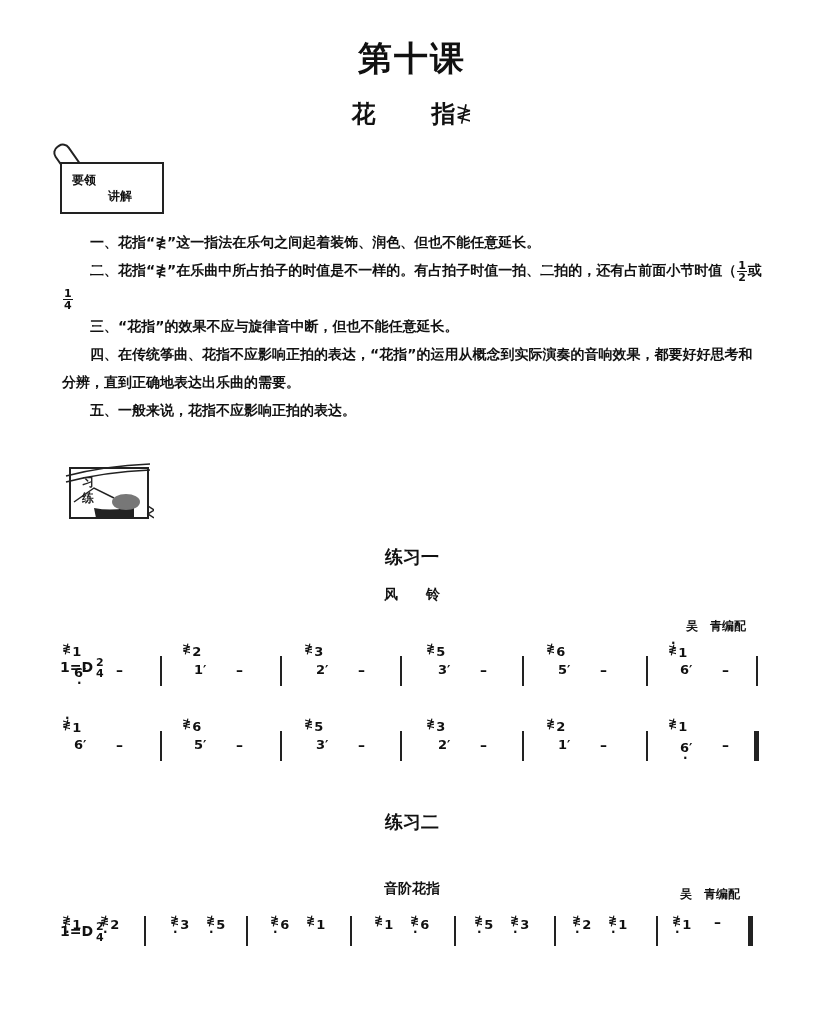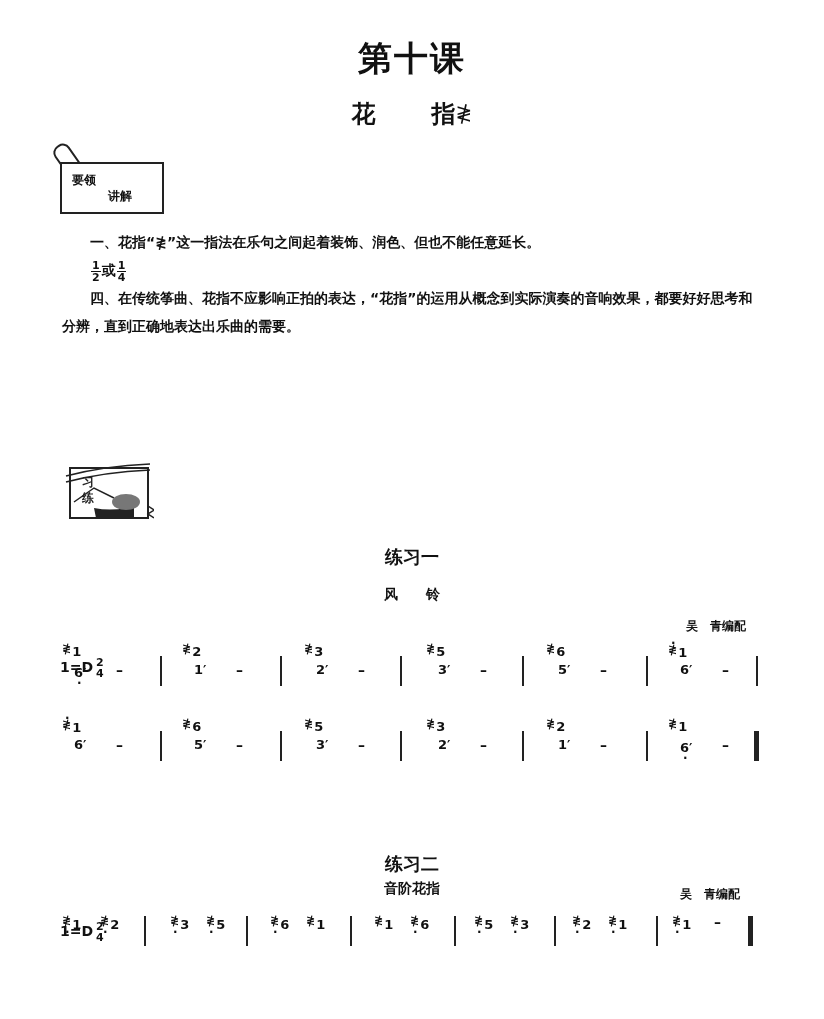--- a/index.html
+++ b/index.html
@@ -76,23 +76,25 @@
 
 <div class="abs clip"></div>
 <div class="abs key-card">
   <span class="l1">要领</span>
   <span class="l2">讲解</span>
 </div>
 
 <div class="abs paragraphs">
   <p class="para first">一、花指“≹”这一指法在乐句之间起着装饰、润色、但也不能任意延长。</p>
   <p class="para">
-    <span class="frac"><span class="num">1</span><span>2</span></span><span>或</span><span class="frac"><span class="num">1</span><span>4</span></span>
+    <span>二、花指“≹”在乐曲中所占拍子的时值是不一样的。有占拍子时值一拍、二拍的，还有占前面小节时值（</span><span class="frac"><span class="num">1</span><span>2</span></span><span>或</span><span class="frac"><span class="num">1</span><span>4</span></span>
   </p>
+  <p class="para">三、“花指”的效果不应与旋律音中断，但也不能任意延长。</p>
   <p class="para">四、在传统筝曲、花指不应影响正拍的表达，“花指”的运用从概念到实际演奏的音响效果，都要好好思考和分辨，直到正确地表达出乐曲的需要。</p>
+  <p class="para">五、一般来说，花指不应影响正拍的表达。</p>
 </div>
 
 <div class="abs practice-icon">
   <svg width="90" height="60" viewBox="0 0 90 60">
     <rect x="6" y="6" width="78" height="50" fill="none" stroke="#222" stroke-width="2"></rect>
     <path d="M2 14 Q40 4 86 2" stroke="#222" stroke-width="1.5" fill="none"></path>
     <path d="M2 20 Q40 10 86 8" stroke="#222" stroke-width="1.5" fill="none"></path>
     <path d="M10 40 L30 26 L50 36" stroke="#222" stroke-width="1.5" fill="none"></path>
     <path d="M30 46 Q50 50 70 44 L70 56 L32 56 Z" fill="#222"></path>
     <ellipse cx="62" cy="40" rx="14" ry="8" fill="#777"></ellipse>
@@ -180,21 +182,21 @@
   </div>
   <div class="bar" style="left:586px;"></div>
   <div class="measure" style="left:606px;">
     <span class="note-top" style="left:2px;"><span class="orn">≹</span><span>1</span></span>
     <span class="note-bot dot-below" style="left:14px;"><span>6</span><span>′</span></span>
     <span class="dash" style="left:56px;">–</span>
   </div>
   <div class="bar final" style="left:694px;"></div>
 </div>
 
-<div class="abs ex-title" style="top:852px;">练习二</div>
+<div class="abs ex-title" style="top:810px;">练习二</div>
 <div class="abs song-title" style="top:880px;">音阶花指</div>
 <div class="abs key-sig" style="top:874px;">
   <span>1=D</span><span class="ts"><span>2</span><span>4</span></span>
 </div>
 <div class="abs arranger" style="top:886px; left:680px;">吴　青编配</div>
 
 <div class="abs staff" style="top:900px;">
   <span class="ex2-note dot-below" style="left:2px;"><span class="orn">≹</span><span>1</span></span>
   <span class="ex2-note dot-below" style="left:40px;"><span class="orn">≹</span><span>2</span></span>
   <div class="bar" style="left:84px;"></div>

